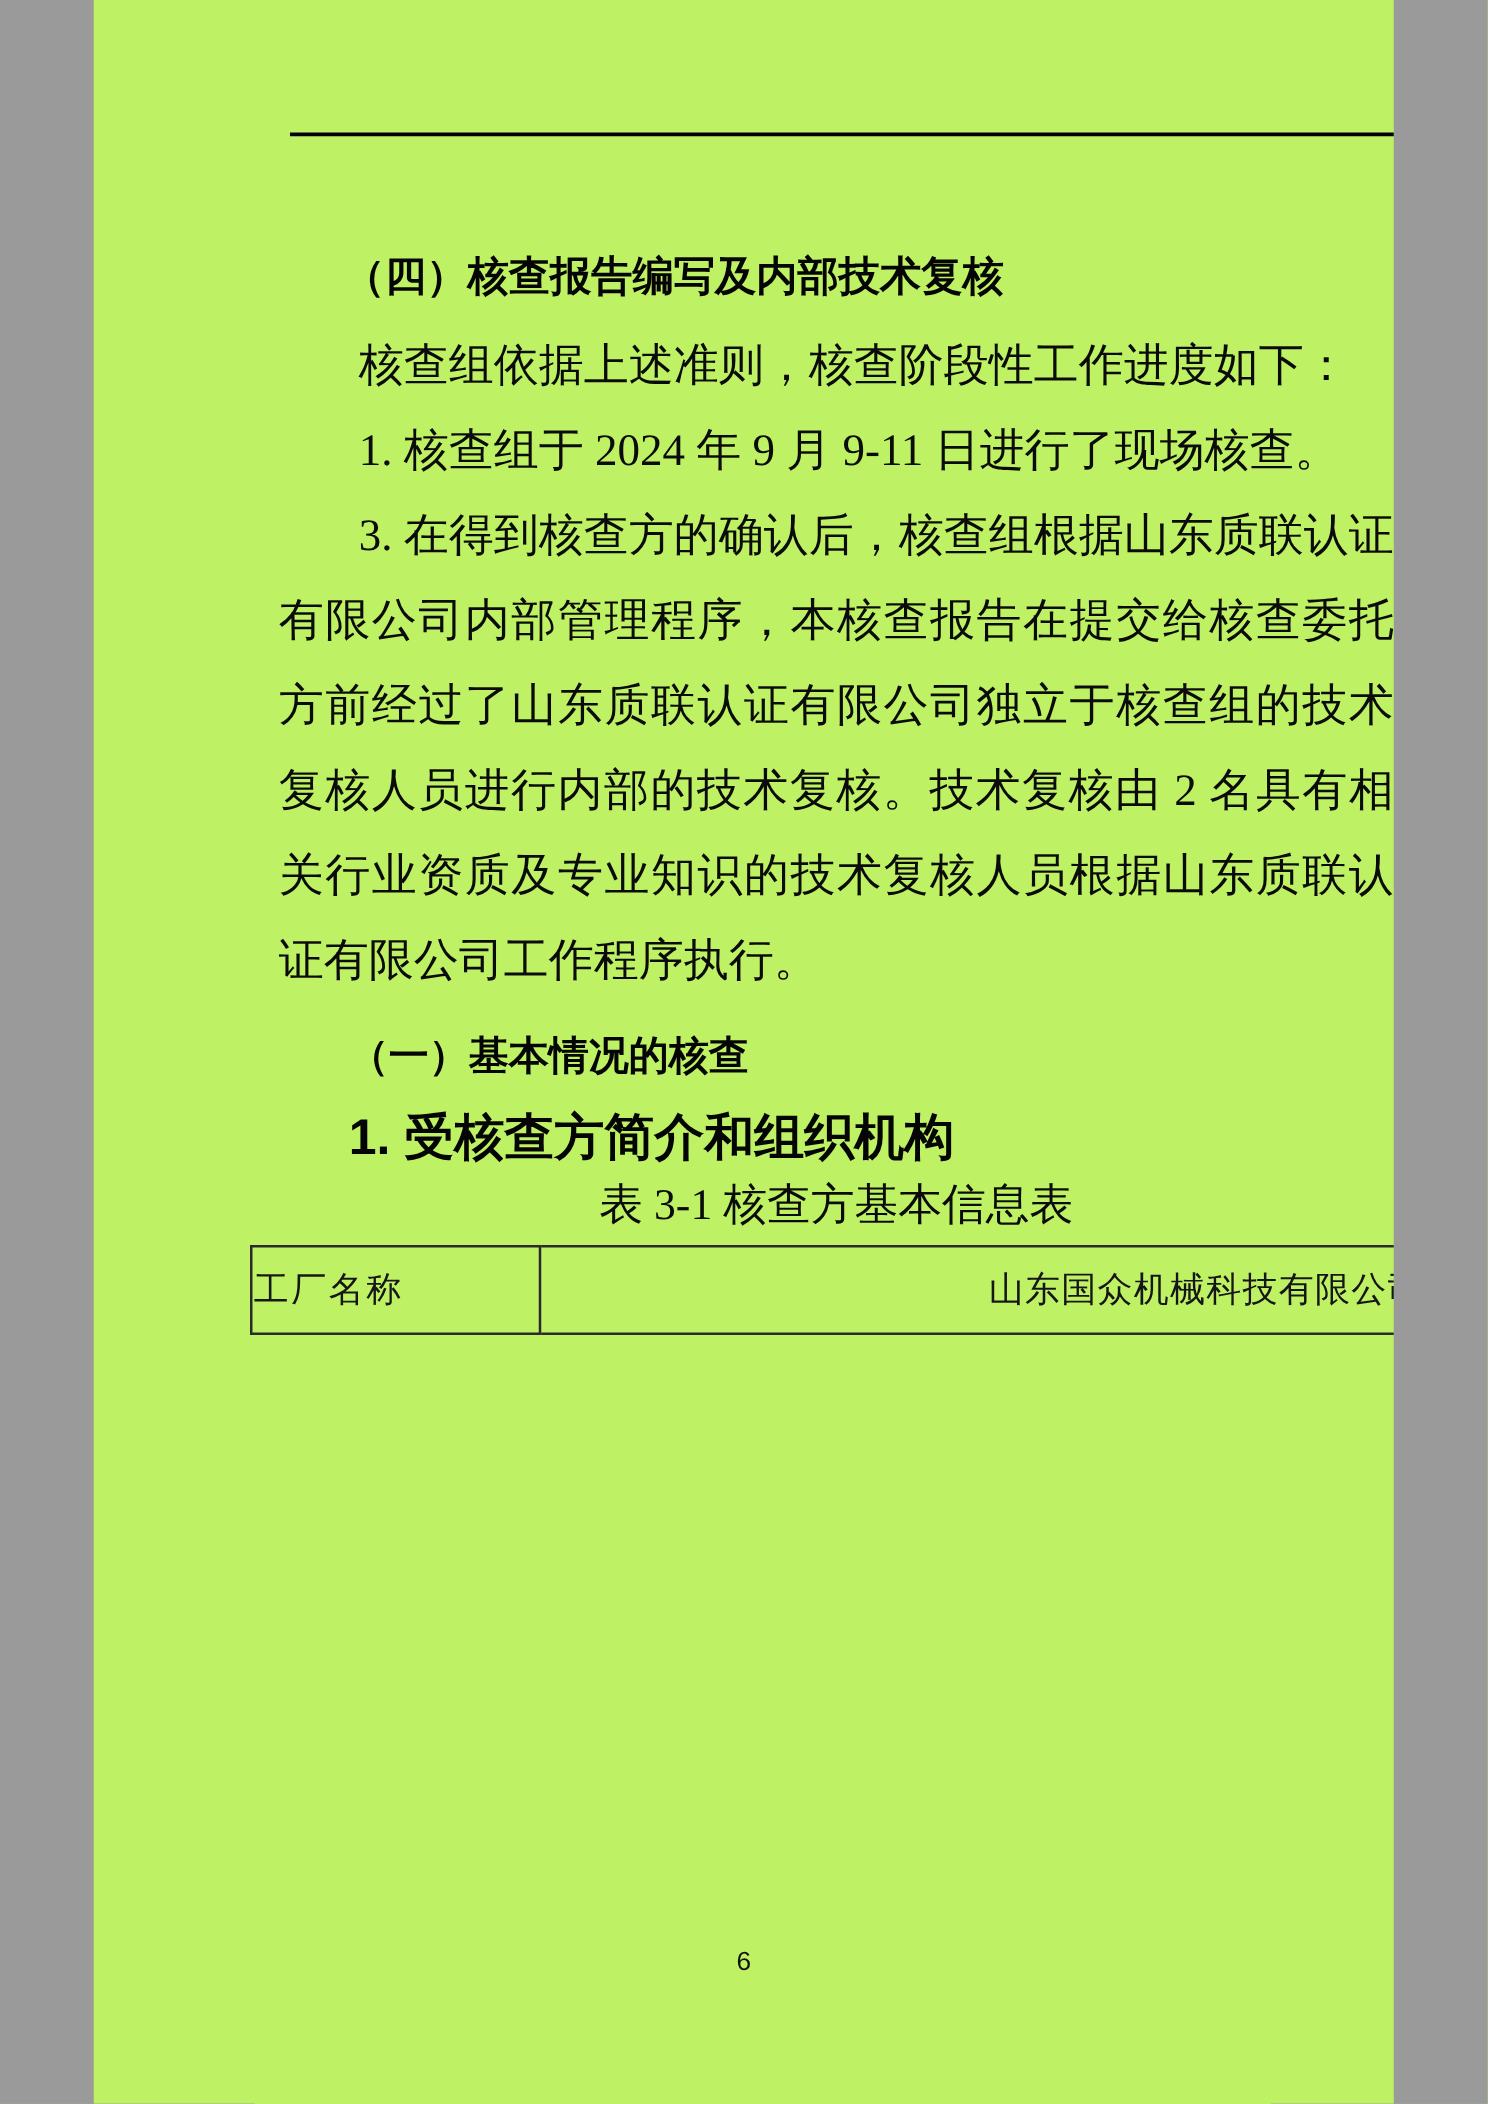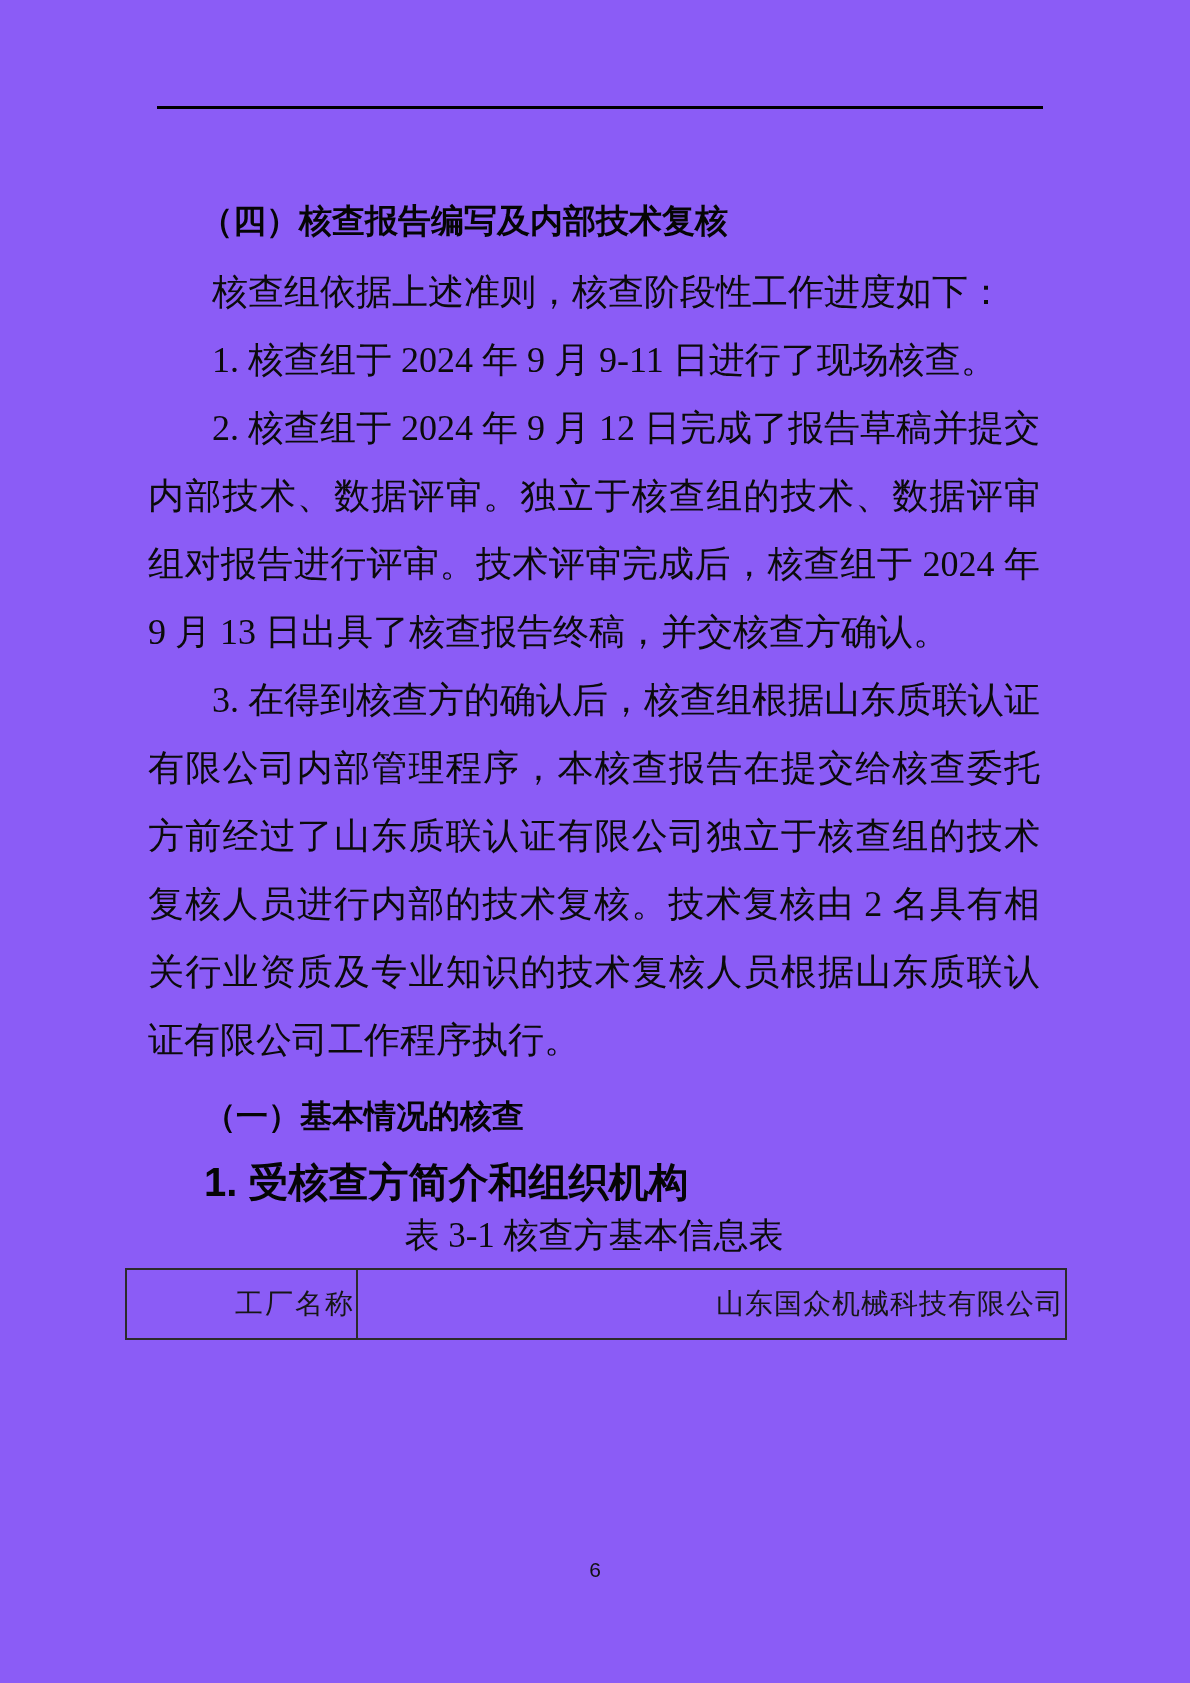--- a/index.html
+++ b/index.html
@@ -2,23 +2,23 @@
 <html><head>
 <meta charset="utf-8">
 <style>
   html, body {
     margin: 0;
     padding: 0;
     background: #9a9a9a;
   }
   .page {
     position: relative;
-    width: 1190px;
+    width: 1040px;
     height: 1683px;
-    background: #8b5cf6;
+    background: #bef264;
     margin: 0 auto;
     overflow: hidden;
     color: #0b0b0b;
     font-family: "Liberation Serif", "DejaVu Serif", serif;
   }
   .header-rule {
     position: absolute;
     left: 157px;
     top: 106px;
     width: 886px;
@@ -86,21 +86,21 @@
   }
   table.info-table td {
     border: 2px solid #2b2b2b;
     height: 66px;
     font-size: 28px;
     color: #161616;
     vertical-align: middle;
   }
   td.cell-label {
     width: 227px;
-    text-align: right;
+    text-align: left;
     letter-spacing: 2px;
   }
   td.cell-value {
     padding-left: 22px;
     letter-spacing: 1px;
     text-align: right;
   }
   .page-number {
     position: absolute;
     left: 0;
@@ -120,21 +120,20 @@
   <div class="header-rule"></div>
 
   <div class="content">
 
     <h2 class="h-bold h-s4">（四）核查报告编写及内部技术复核</h2>
 
     <p class="para para-intro">核查组依据上述准则，核查阶段性工作进度如下：</p>
 
     <p class="para">1. 核查组于 2024 年 9 月 9-11 日进行了现场核查。</p>
 
-    <p class="para">2. 核查组于 2024 年 9 月 12 日完成了报告草稿并提交内部技术、数据评审。独立于核查组的技术、数据评审组对报告进行评审。技术评审完成后，核查组于 2024 年 9 月 13 日出具了核查报告终稿，并交核查方确认。</p>
 
     <p class="para">3. 在得到核查方的确认后，核查组根据山东质联认证有限公司内部管理程序，本核查报告在提交给核查委托方前经过了山东质联认证有限公司独立于核查组的技术复核人员进行内部的技术复核。技术复核由 2 名具有相关行业资质及专业知识的技术复核人员根据山东质联认证有限公司工作程序执行。</p>
 
 
     <h3 class="h-bold h-s3-1">（一）基本情况的核查</h3>
 
     <h4 class="h-bold h-s3-1-1">1. 受核查方简介和组织机构</h4>
 
 
     <p class="table-caption">表 3-1 核查方基本信息表</p>

